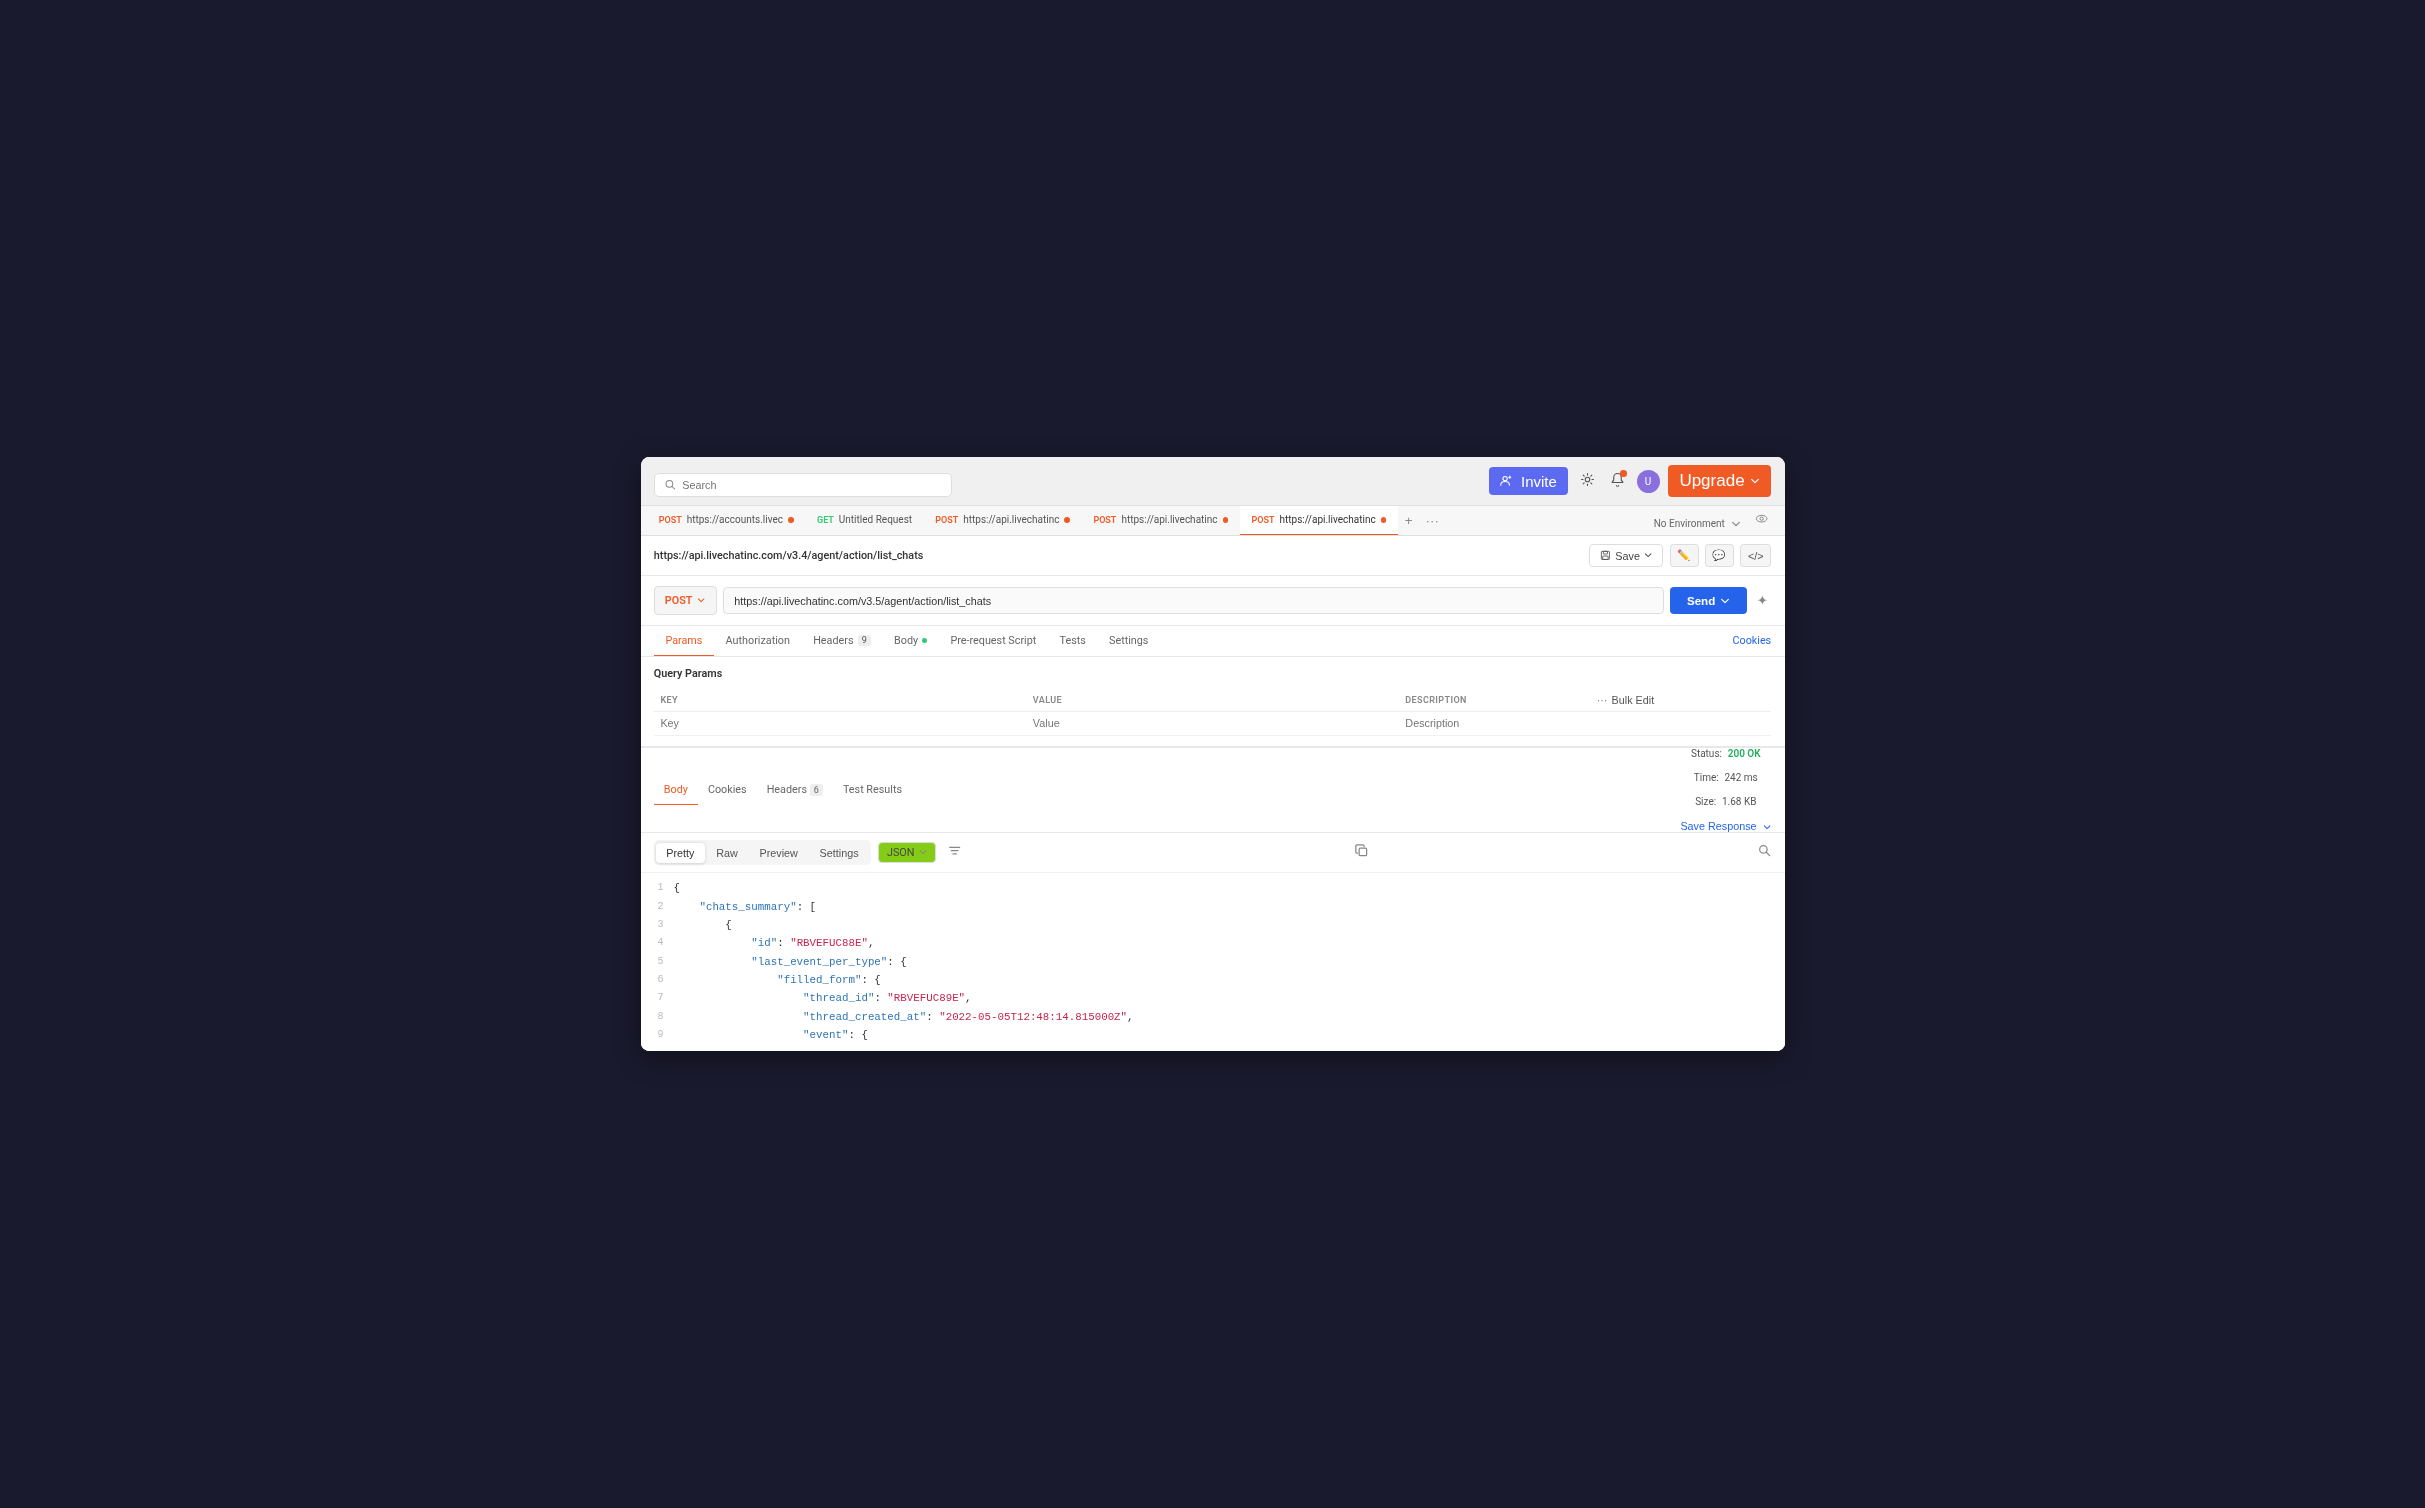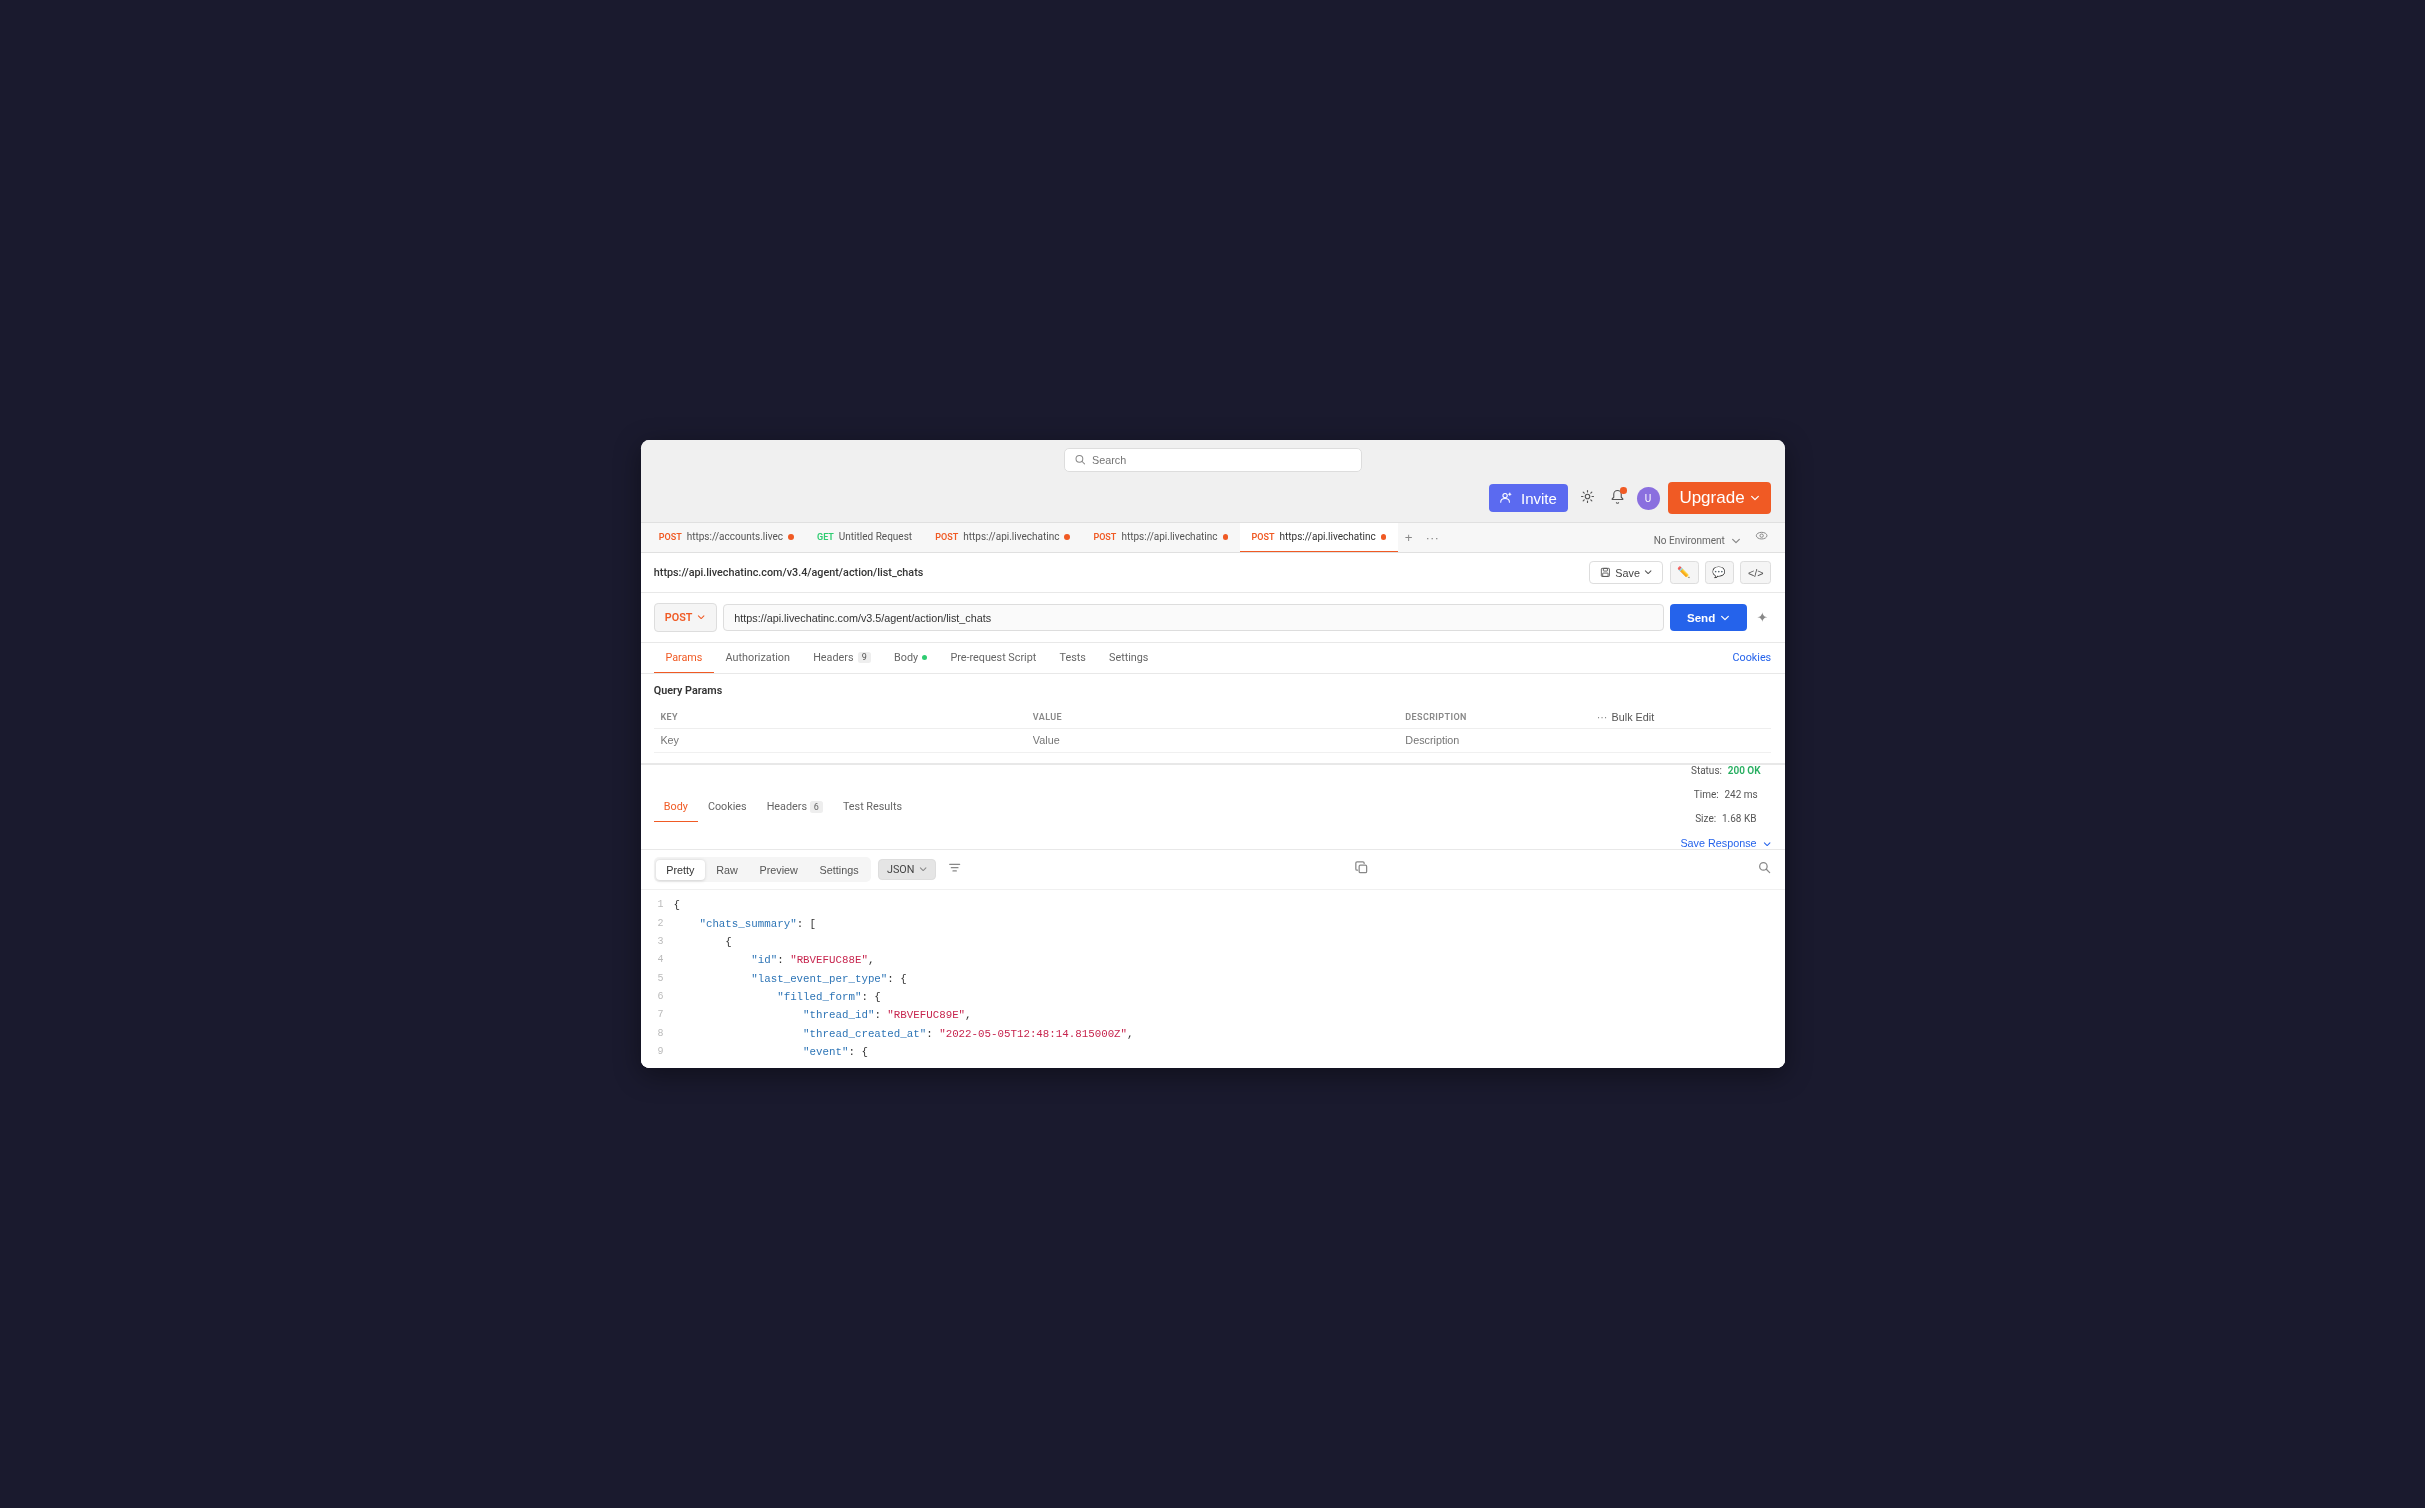--- a/index.html
+++ b/index.html
@@ -19,26 +19,25 @@
       background: #ffffff;
       border-radius: 8.3px;
       overflow: hidden;
       box-shadow: 0 6.6px 26.5px rgba(0,0,0,0.4);
       display: flex;
       flex-direction: column;
     }
     
     .top-bar {
       display: flex;
-      align-items: center;
+      align-items: flex-end;
       background: #f0f0f0;
       padding: 8.3px 13.3px;
       gap: 10px;
       border-bottom: 0.8px solid #e0e0e0;
-      flex-direction: column;
     }
     .search-box {
       display: flex;
       align-items: center;
       background: #ffffff;
       border: 0.8px solid #ddd;
       border-radius: 5px;
       padding: 5px 10px;
       gap: 6.6px;
       width: 298px;
@@ -399,21 +398,21 @@
       font-size: 10.8px;
       background: none;
       color: #555;
     }
     .view-btn.active {
       background: #fff;
       box-shadow: 0 0.8px 3.3px rgba(0,0,0,0.15);
       color: #333;
     }
     .format-select {
-      background: #e5e5e5;
+      background: #84cc16;
       border: 0.8px solid #ddd;
       border-radius: 4.1px;
       padding: 3.3px 8.3px;
       font-size: 10.8px;
       cursor: pointer;
       display: flex;
       align-items: center;
       gap: 4.1px;
       color: #444;
     }

